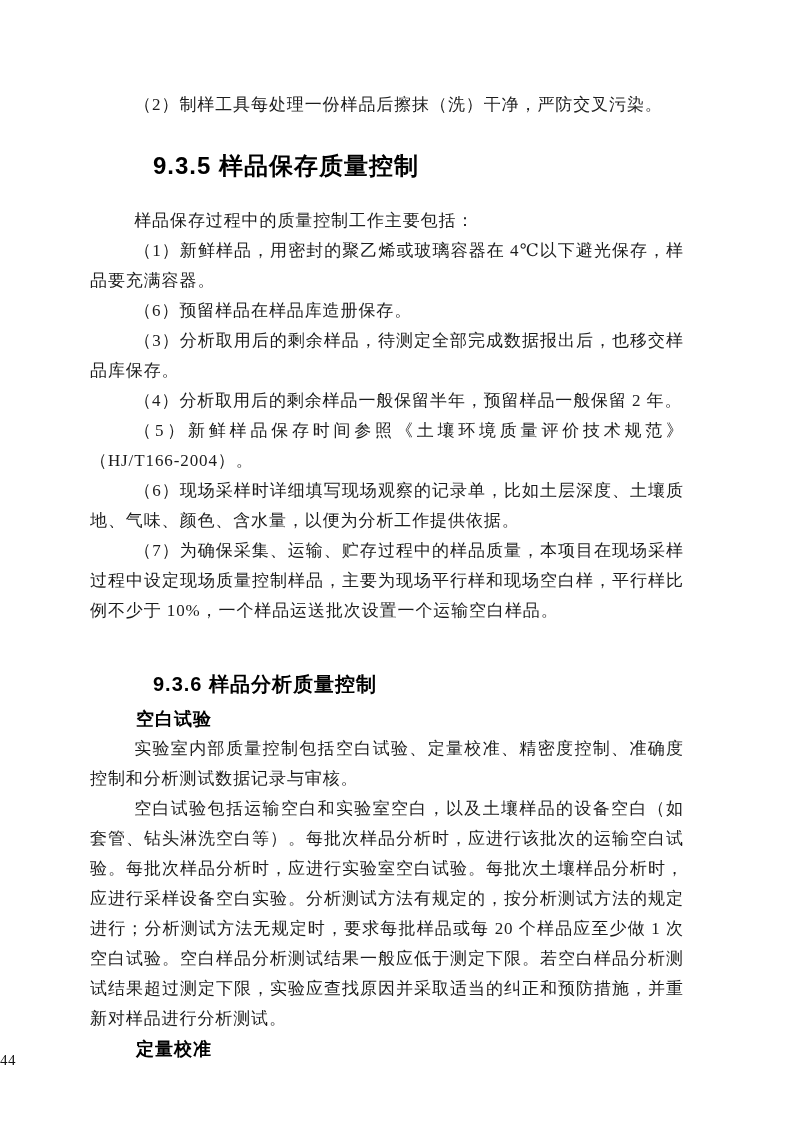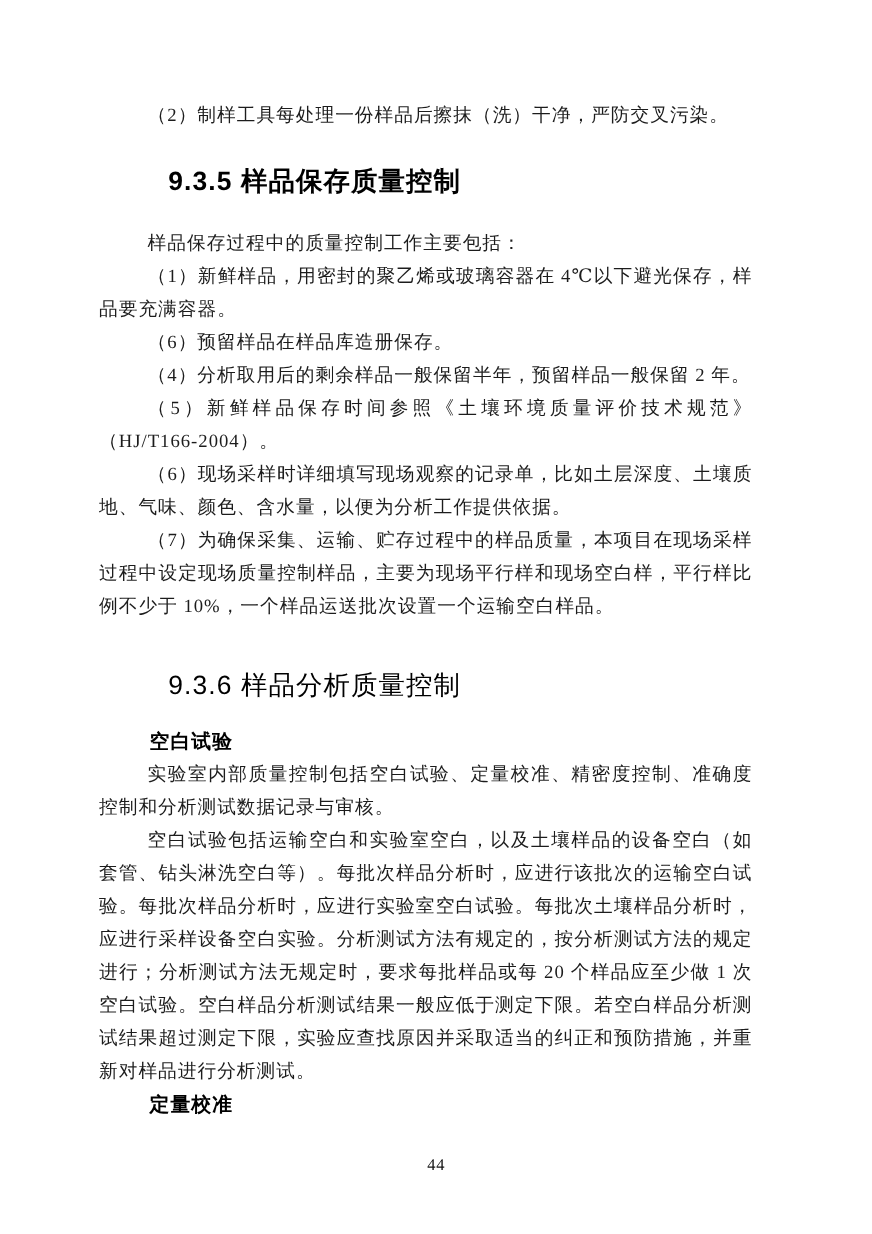--- a/index.html
+++ b/index.html
@@ -45,59 +45,60 @@
     font-weight: bold;
     line-height: 40px;
     letter-spacing: 1px;
     padding-left: 63px;
     margin-top: 26px;
     margin-bottom: 20px;
     color: #000000;
     font-family: "Liberation Sans", "DejaVu Sans", sans-serif;
   }
   .para.heading-2 {
-    font-size: 24px;
-    font-weight: normal;
+    font-size: 20px;
+    font-weight: bold;
     line-height: 40px;
     letter-spacing: 1px;
     padding-left: 63px;
     margin-top: 38px;
-    margin-bottom: 15px;
+    margin-bottom: 0;
     color: #000000;
     font-family: "Liberation Sans", "DejaVu Sans", sans-serif;
   }
   .para.subheading {
     font-size: 18px;
     font-weight: bold;
     line-height: 30px;
     letter-spacing: 1px;
     text-indent: 2.55em;
     color: #000000;
   }
   .footer {
     position: absolute;
     top: 1052px;
     left: 0;
     width: 793px;
-    text-align: center;
+    text-align: left;
     font-size: 15px;
     letter-spacing: 0.5px;
     color: #111111;
   }
 </style>
 </head>
 <body>
 
 <div class="page">
   <div class="doc-body" id="doc-body">
       <div class="para body">（2）制样工具每处理一份样品后擦抹（洗）干净，严防交叉污染。</div>
       <div class="para heading">9.3.5 样品保存质量控制</div>
       <div class="para body">样品保存过程中的质量控制工作主要包括：</div>
       <div class="para body">（1）新鲜样品，用密封的聚乙烯或玻璃容器在 4℃以下避光保存，样品要充满容器。</div>
       <div class="para body">（6）预留样品在样品库造册保存。</div>
+      <div class="para body">（3）分析取用后的剩余样品，待测定全部完成数据报出后，也移交样品库保存。</div>
       <div class="para body">（4）分析取用后的剩余样品一般保留半年，预留样品一般保留 2 年。</div>
       <div class="para body">（5）新鲜样品保存时间参照《土壤环境质量评价技术规范》（HJ/T166-2004）。</div>
       <div class="para body">（6）现场采样时详细填写现场观察的记录单，比如土层深度、土壤质地、气味、颜色、含水量，以便为分析工作提供依据。</div>
       <div class="para body">（7）为确保采集、运输、贮存过程中的样品质量，本项目在现场采样过程中设定现场质量控制样品，主要为现场平行样和现场空白样，平行样比例不少于 10%，一个样品运送批次设置一个运输空白样品。</div>
       <div class="para heading-2">9.3.6 样品分析质量控制</div>
       <div class="para subheading">空白试验</div>
       <div class="para body">实验室内部质量控制包括空白试验、定量校准、精密度控制、准确度控制和分析测试数据记录与审核。</div>
       <div class="para body">空白试验包括运输空白和实验室空白，以及土壤样品的设备空白（如套管、钻头淋洗空白等）。每批次样品分析时，应进行该批次的运输空白试验。每批次样品分析时，应进行实验室空白试验。每批次土壤样品分析时，应进行采样设备空白实验。分析测试方法有规定的，按分析测试方法的规定进行；分析测试方法无规定时，要求每批样品或每 20 个样品应至少做 1 次空白试验。空白样品分析测试结果一般应低于测定下限。若空白样品分析测试结果超过测定下限，实验应查找原因并采取适当的纠正和预防措施，并重新对样品进行分析测试。</div>
       <div class="para subheading">定量校准</div>
     </div>

